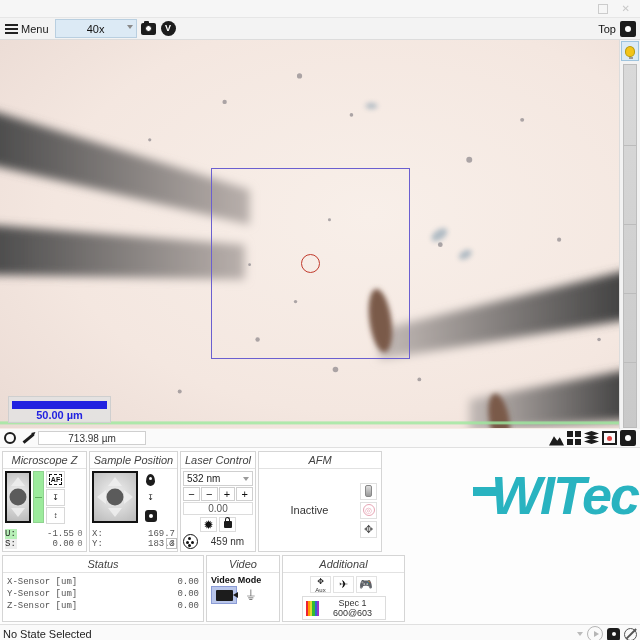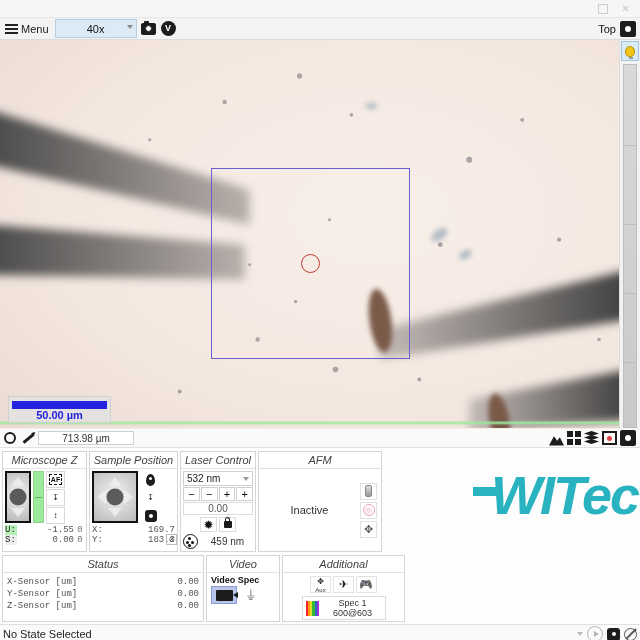--- a/index.html
+++ b/index.html
@@ -60,40 +60,40 @@
   .vslider i{position:absolute;left:0;right:0;height:1px;background:#bcbcbc;}
 
   
   .measurebar{height:18px;flex:0 0 18px;background:#fafafa;border-bottom:1px solid #e0e0e0;
       display:flex;align-items:center;gap:2px;padding:0 2px;}
   .mb-ico{width:16px;height:16px;display:flex;align-items:center;justify-content:center;}
   .ring{width:12px;height:12px;border:2px solid #1c1c1c;border-radius:50%;box-sizing:border-box;}
   .pencil{width:13px;height:3px;background:#1c1c1c;transform:rotate(-40deg);position:relative;}
   .pencil:after{content:"";position:absolute;right:-3px;top:-1px;border-left:4px solid #1c1c1c;
       border-top:2.5px solid transparent;border-bottom:2.5px solid transparent;}
-  .mb-field{width:96px;height:14px;border:1px solid #cfcfcf;background:#fff;font-size:10px;color:#333;
+  .mb-field{width:108px;height:14px;border:1px solid #cfcfcf;background:#fff;font-size:10px;color:#333;
       display:flex;align-items:center;justify-content:center;box-sizing:border-box;}
   .mb-spacer{flex:1;}
   .mb-right{display:flex;align-items:center;gap:3px;padding-right:2px;}
   .sq-ico{width:15px;height:15px;background:#1c1c1c;position:relative;}
   .sq-ico.mountain{clip-path:polygon(0 100%,33% 38%,55% 68%,72% 45%,100% 100%);background:#1c1c1c;}
   .grid4{width:14px;height:14px;display:grid;grid-template-columns:1fr 1fr;grid-template-rows:1fr 1fr;gap:2px;}
   .grid4 i{background:#1c1c1c;}
   .layers{width:15px;height:14px;position:relative;}
   .layers i{position:absolute;left:0;width:15px;height:5px;background:#1c1c1c;
       clip-path:polygon(50% 0,100% 50%,50% 100%,0 50%);}
   .focus-box{width:15px;height:14px;border:2px solid #1c1c1c;box-sizing:border-box;display:flex;align-items:center;justify-content:center;}
   .focus-box i{width:5px;height:5px;border-radius:50%;background:#e04343;}
 
   
   .panels{flex:0 0 101px;display:flex;padding:3px 2px 0;gap:2px;position:relative;}
   .panel{border:1px solid #d5d5d5;background:#fff;display:flex;flex-direction:column;box-sizing:border-box;}
   .panel-h{height:16px;border-bottom:1px solid #e2e2e2;display:flex;align-items:center;justify-content:center;
       font-size:11px;color:#444;background:#fff;font-style:italic;}
-  .panel-b{flex:1;display:flex;padding:2px;gap:2px;}
+  .panel-b{flex:1;display:flex;padding:2px;gap:2px;justify-content:space-between;}
 
   .pad{width:46px;height:52px;border:2px solid #111;background:radial-gradient(circle at 50% 45%,#f3f3f3,#b9b9b9);
       position:relative;box-sizing:border-box;}
   .pad .knob{position:absolute;left:50%;top:50%;transform:translate(-50%,-50%);width:17px;height:17px;
       border-radius:50%;background:#5b5b5b;}
   .pad .ar{position:absolute;width:0;height:0;opacity:.85;}
   .pad .up{left:50%;top:4px;transform:translateX(-50%);border-left:7px solid transparent;border-right:7px solid transparent;border-bottom:9px solid #efefef;}
   .pad .dn{left:50%;bottom:4px;transform:translateX(-50%);border-left:7px solid transparent;border-right:7px solid transparent;border-top:9px solid #efefef;}
   .pad .lf{top:50%;left:3px;transform:translateY(-50%);border-top:7px solid transparent;border-bottom:7px solid transparent;border-right:9px solid #efefef;}
   .pad .rt{top:50%;right:3px;transform:translateY(-50%);border-top:7px solid transparent;border-bottom:7px solid transparent;border-left:9px solid #efefef;}
@@ -482,21 +482,21 @@
         <div class="srow">
           <span>Z-Sensor [um]</span>
           <span>0.00</span>
         </div>
       </div>
     </div>
 
     <div class="panel" style="width:74px">
       <div class="panel-h">Video</div>
       <div class="mode-body">
-        <div class="mode-title">Video Spec</div>
+        <div class="mode-title">Video Mode</div>
         <div class="mode-icons">
           <div class="mode-ic sel">
               <span class="camera2"></span>
             </div>
           <div class="mode-ic">
               <span class="spectrum">⏚</span>
             </div>
         </div>
       </div>
     </div>

